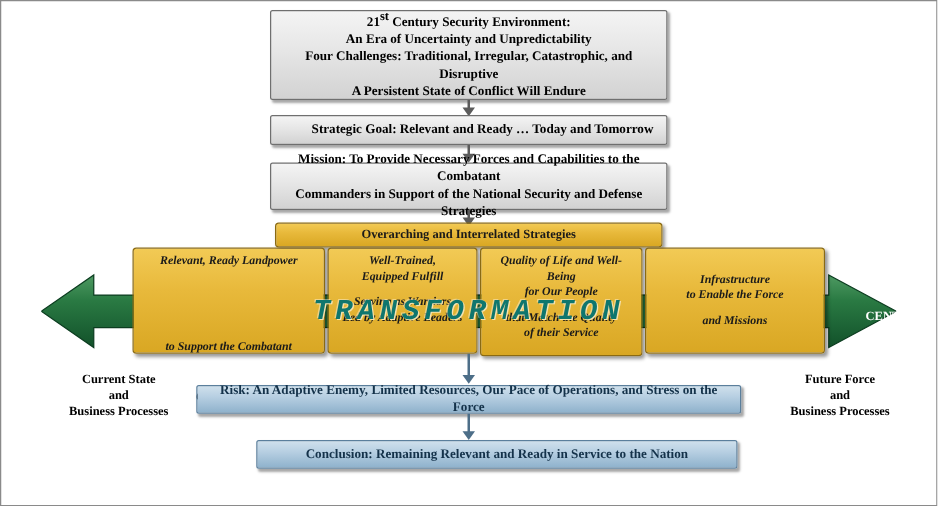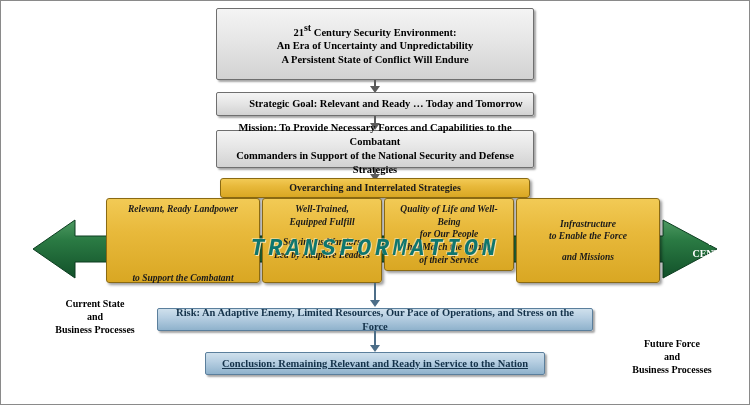--- a/index.html
+++ b/index.html
@@ -118,20 +118,21 @@
   .sup{font-size:10px;vertical-align:super;}
 </style>
 </head>
 <body>
 
 <div id="frame"></div>
 
 <div class="box grey" id="top-box" style="left:216px;top:8px;width:318px;height:72px;">
   <div>21<span class="sup">st</span> Century Security Environment:</div>
   <div>An Era of Uncertainty and Unpredictability</div>
+  <div>Four Challenges:  Traditional, Irregular, Catastrophic, and Disruptive</div>
   <div>A Persistent State of Conflict Will Endure</div>
 </div>
 
 <div class="conn" style="left:374px;top:80px;height:9px;"></div>
 <div class="arrowdown" style="left:370px;top:86px;"></div>
 
 <div class="box grey" id="goal-box" style="left:216px;top:92px;width:318px;height:24px;padding-left:28px;">
   <div>Strategic Goal:  Relevant and Ready … Today and Tomorrow</div>
 </div>
 
@@ -186,21 +187,21 @@
 </div>
 
 <div class="box gold" style="left:262px;top:198px;width:120px;height:85px;justify-content:flex-start;">
   <span class="seg">Well-Trained,</span>
   <span class="seg">Equipped Fulfill</span>
   <span class="gap" style="height:8px;"></span>
   <span class="seg">Serving as Warriors</span>
   <span class="seg">Led by Adaptive Leaders</span>
 </div>
 
-<div class="box gold" style="left:384px;top:198px;width:130px;height:73px;justify-content:flex-start;">
+<div class="box gold" style="left:384px;top:198px;width:130px;height:87px;justify-content:flex-start;">
   <span class="seg">Quality of Life and Well-Being</span>
   <span class="seg">for Our People</span>
   <span class="gap" style="height:8px;"></span>
   <span class="seg">that Match the Quality</span>
   <span class="seg">of their Service</span>
 </div>
 
 <div class="box gold" style="left:516px;top:198px;width:144px;height:85px;justify-content:center;">
   <span class="seg">Infrastructure</span>
   <span class="seg">to Enable the Force</span>
@@ -208,31 +209,31 @@
   <span class="seg">and Missions</span>
 </div>
 
 <div id="transformation">TRANSFORMATION</div>
 
 <div class="labels" style="left:40px;top:297px;width:110px;">
   <div>Current State</div>
   <div>and</div>
   <div>Business Processes</div>
 </div>
-<div class="labels" style="left:610px;top:297px;width:124px;margin-top:40px;">
+<div class="labels" style="left:610px;top:297px;width:124px;">
   <div>Future Force</div>
   <div>and</div>
   <div>Business Processes</div>
 </div>
 
 <div class="conn blue-c" style="left:374px;top:283px;height:20px;"></div>
 <div class="arrowdown blue-c" style="left:370px;top:300px;"></div>
 
 <div class="box blue" style="left:157px;top:308px;width:436px;height:23px;">
   <div>Risk:  An Adaptive Enemy, Limited Resources, Our Pace of Operations, and Stress on the Force</div>
 </div>
 
 <div class="conn blue-c" style="left:374px;top:331px;height:17px;"></div>
 <div class="arrowdown blue-c" style="left:370px;top:345px;"></div>
 
-<div class="box blue" style="left:205px;top:352px;width:340px;height:23px;text-decoration:underline;">
+<div class="box blue" style="left:205px;top:352px;width:385px;height:23px;">
   <div>Conclusion:  Remaining Relevant and Ready in Service to the Nation</div>
 </div>
 
 </body></html>

